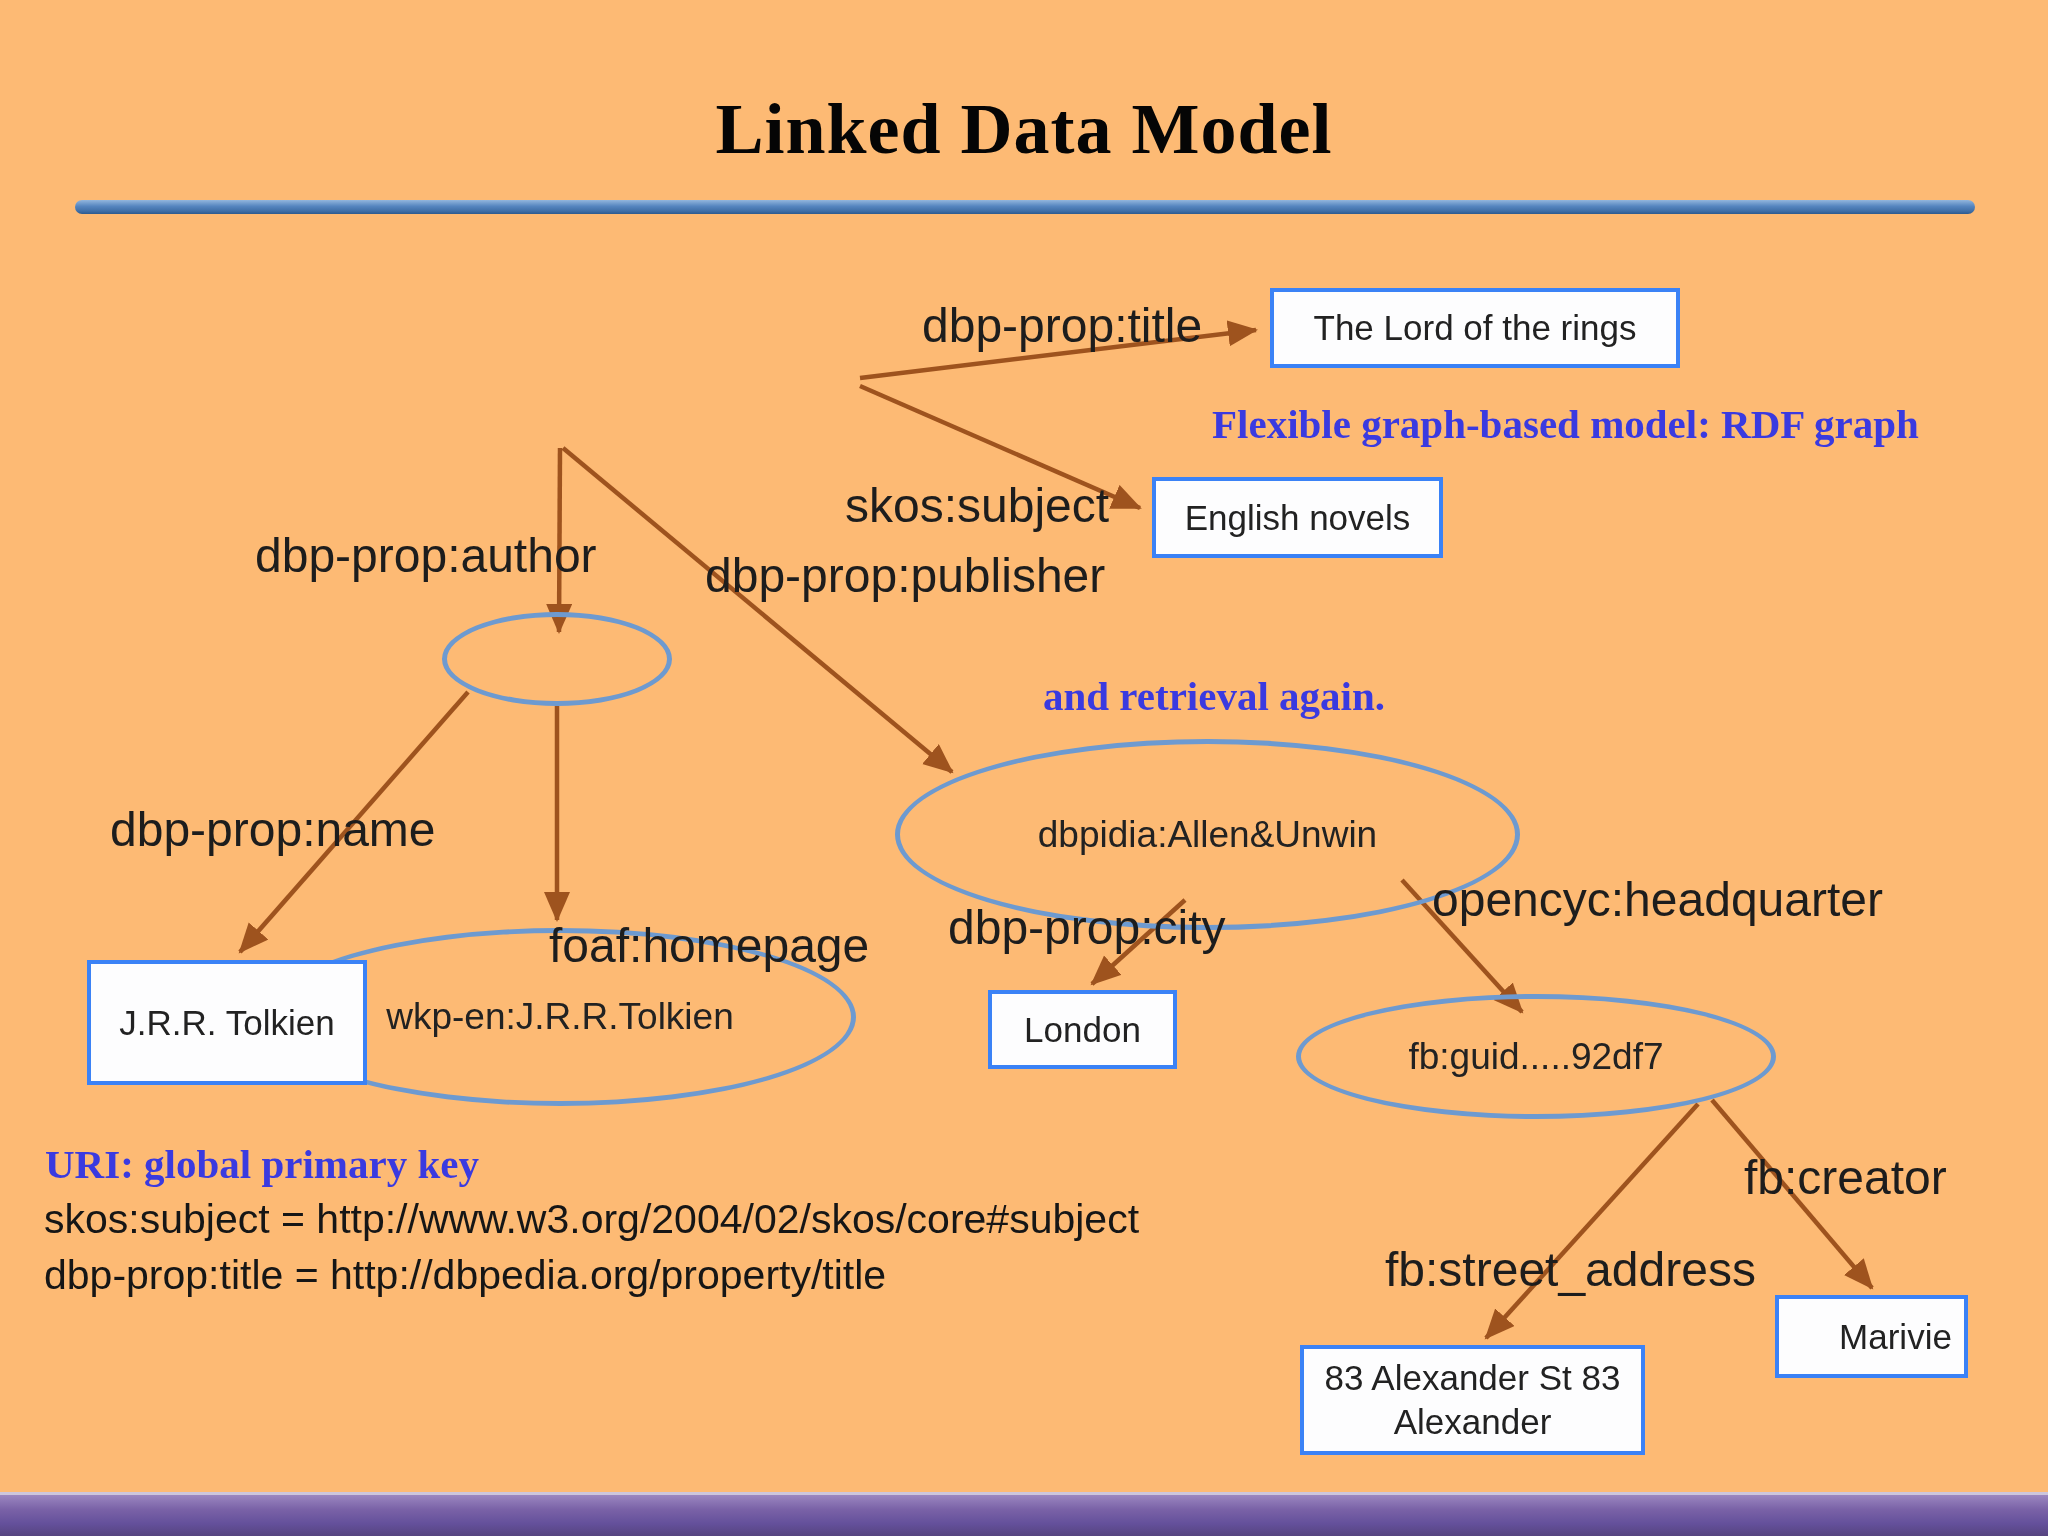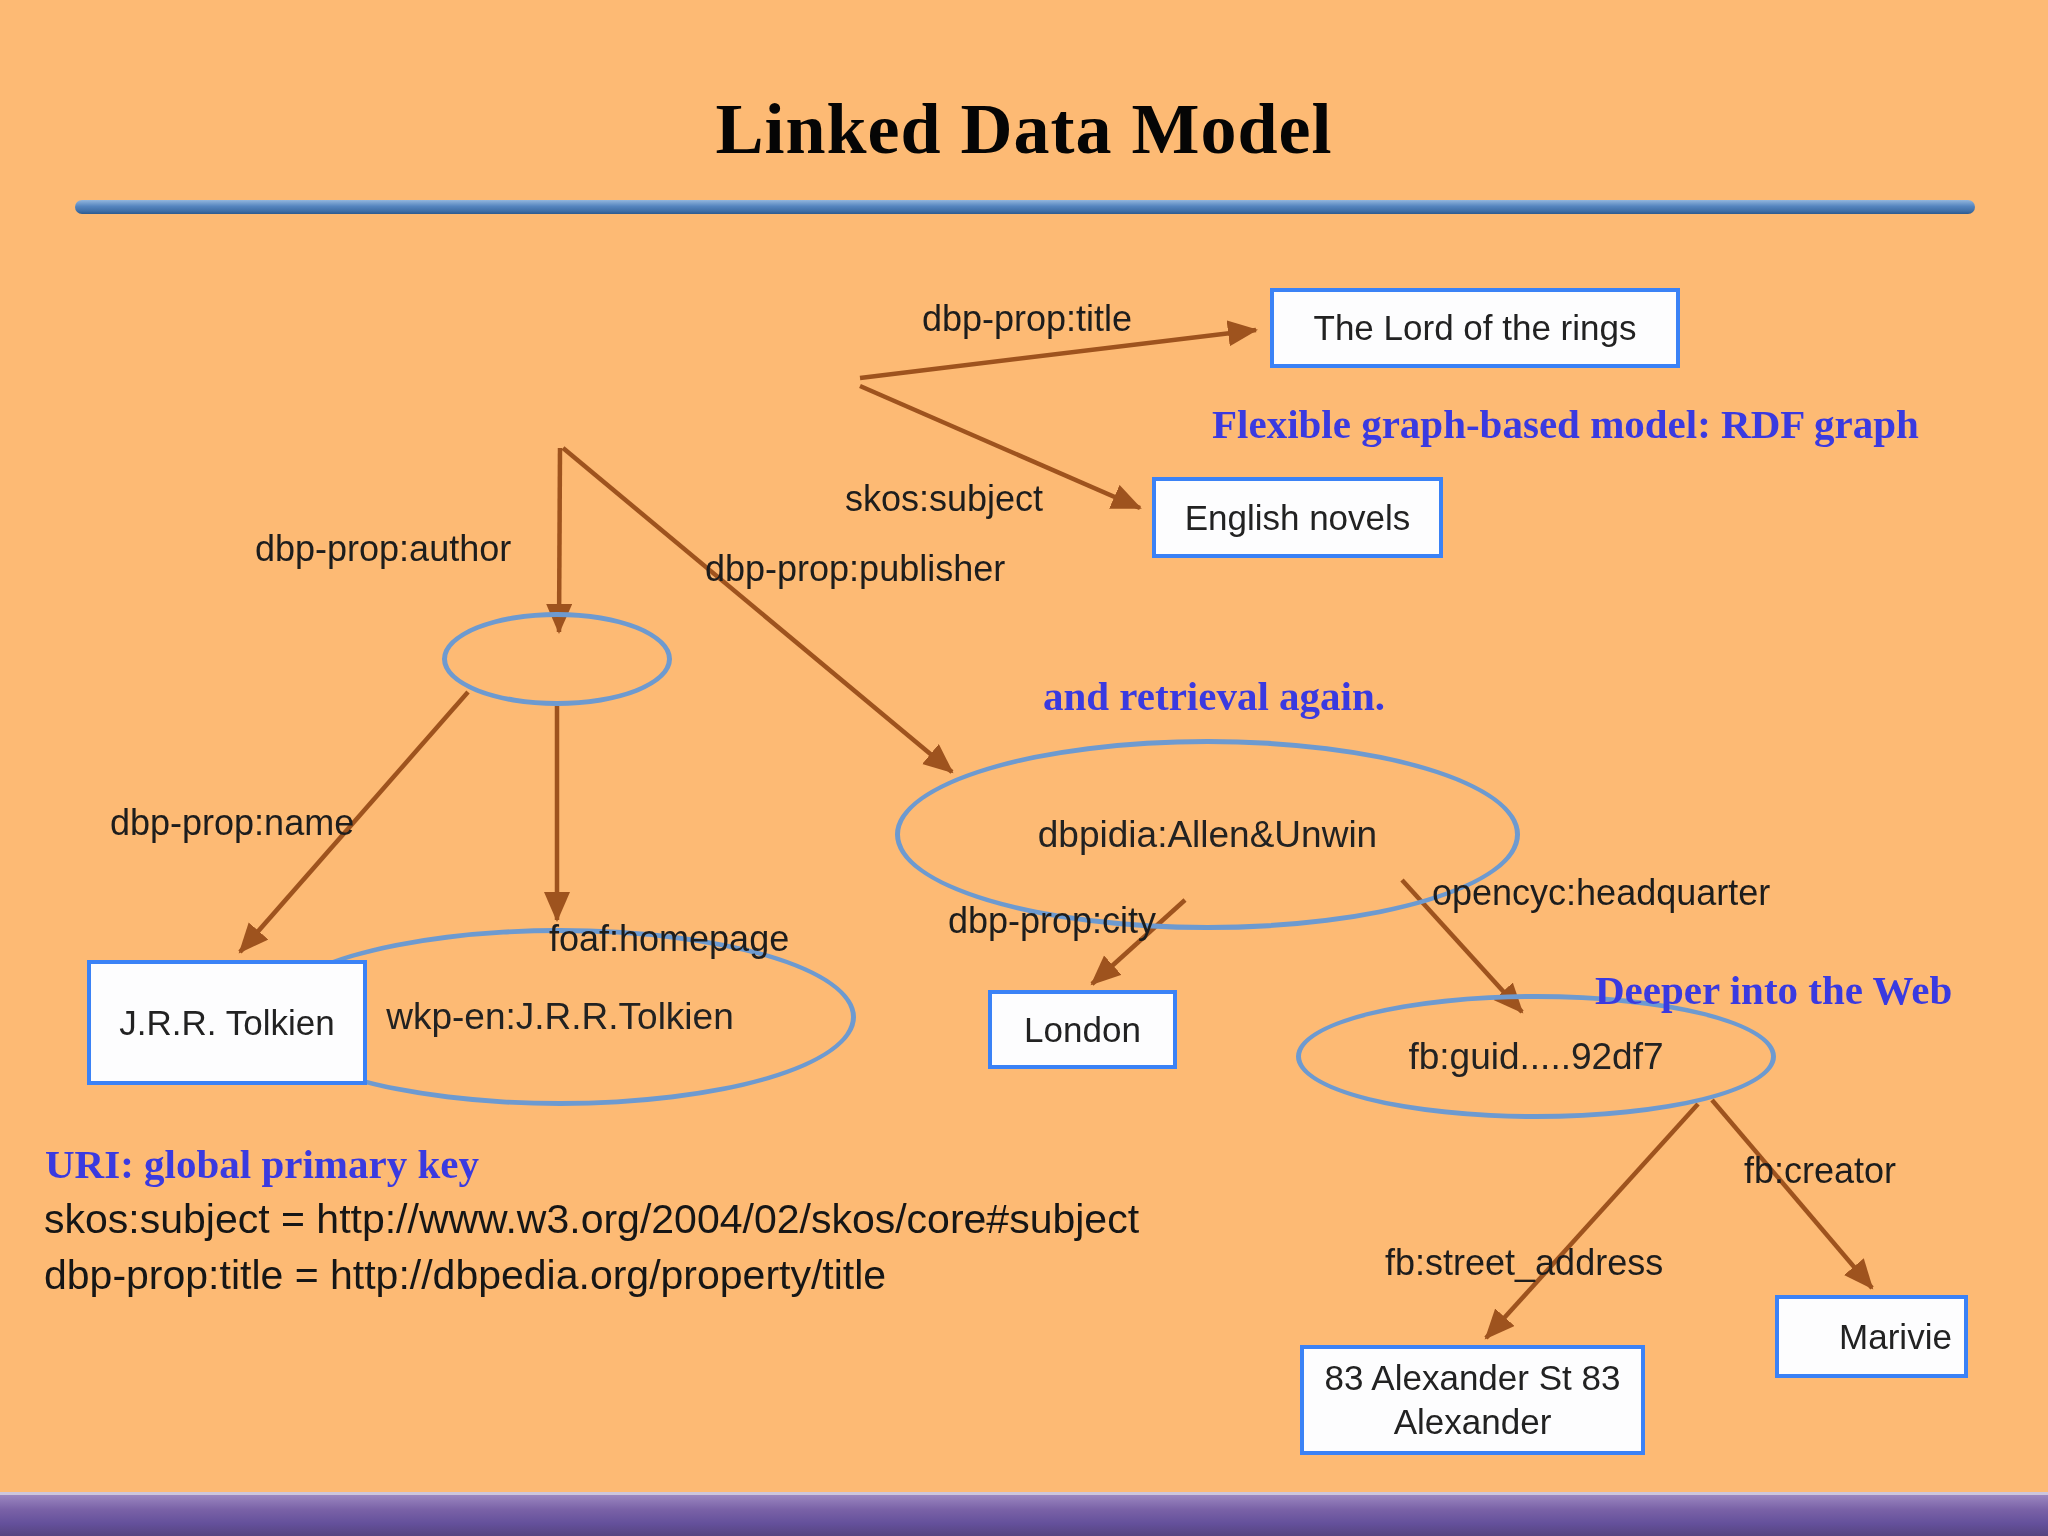--- a/index.html
+++ b/index.html
@@ -36,21 +36,21 @@
   .literal{
     position:absolute;
     border:4px solid #3b82f6;background:#fdfdfe;
     display:flex;align-items:center;justify-content:center;
     text-align:center;
     font-size:35px;color:#222;line-height:1.25;
     box-sizing:border-box;
   }
   
   .edge-label{
-    position:absolute;font-size:36px;color:#1d1d1d;white-space:nowrap;
+    position:absolute;font-size:48px;color:#1d1d1d;white-space:nowrap;
   }
   
   .annot{
     position:absolute;
     font-family:"Liberation Serif","DejaVu Serif",serif;
     font-weight:bold;font-size:41px;color:#3a3ae0;white-space:nowrap;
   }
   
   .uri-line{
     position:absolute;font-size:41px;color:#161616;white-space:nowrap;
@@ -125,21 +125,20 @@
   <div class="edge-label" style="left:705px;top:548px;">dbp-prop:publisher</div>
   <div class="edge-label" style="left:110px;top:802px;">dbp-prop:name</div>
   <div class="edge-label" style="left:549px;top:918px;">foaf:homepage</div>
   <div class="edge-label" style="left:948px;top:900px;">dbp-prop:city</div>
   <div class="edge-label" style="left:1432px;top:872px;">opencyc:headquarter</div>
   <div class="edge-label" style="left:1385px;top:1242px;">fb:street_address</div>
   <div class="edge-label" style="left:1744px;top:1150px;">fb:creator</div>
 
   <div class="annot" style="left:1212px;top:400px;">Flexible graph-based model: RDF graph</div>
   <div class="annot" style="left:1043px;top:672px;">and retrieval again.</div>
-  <div class="annot" style="left:1595px;top:966px;">Deeper into the Web</div>
   <div class="annot" style="left:45px;top:1140px;">URI: global primary key</div>
 
   <div class="uri-line" style="left:44px;top:1196px;">skos:subject = http://www.w3.org/2004/02/skos/core#subject</div>
   <div class="uri-line" style="left:44px;top:1252px;">dbp-prop:title = http://dbpedia.org/property/title</div>
 
   <div class="footer-bar"></div>
 
 </div>
 
 </body></html>

